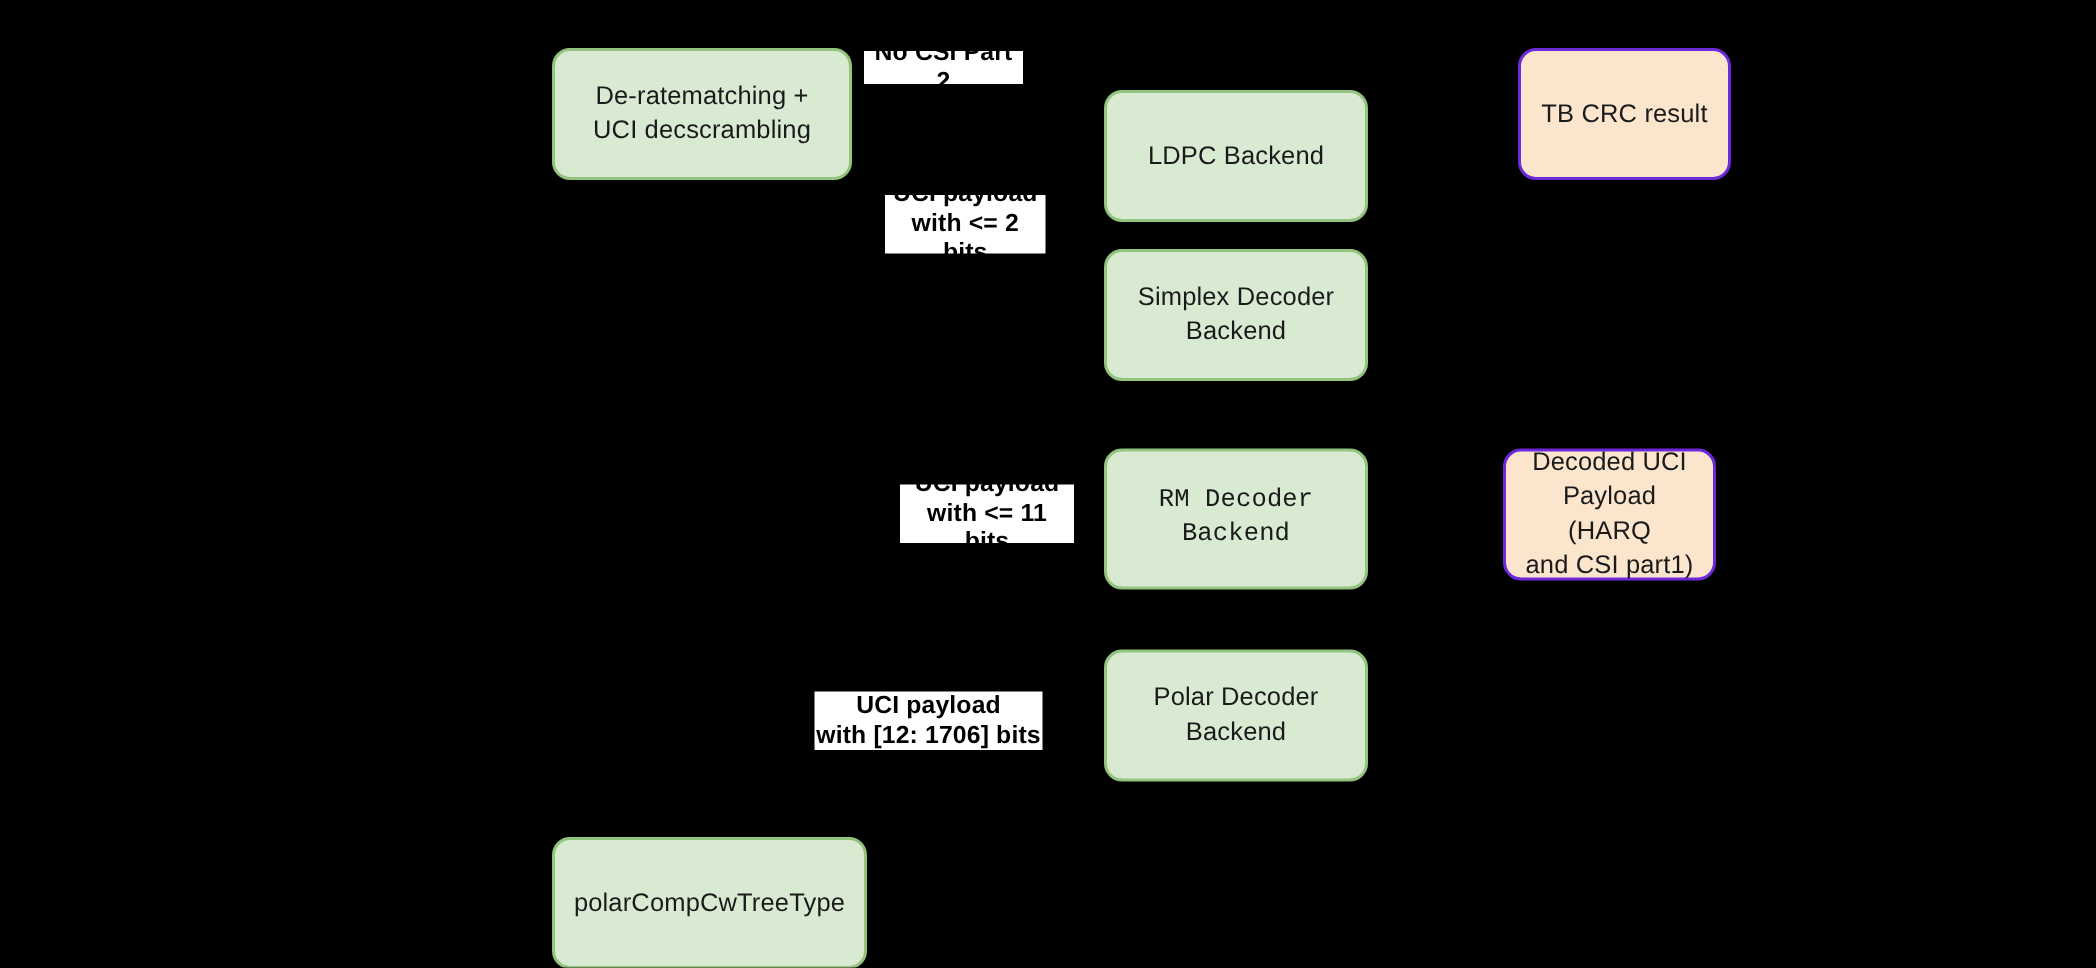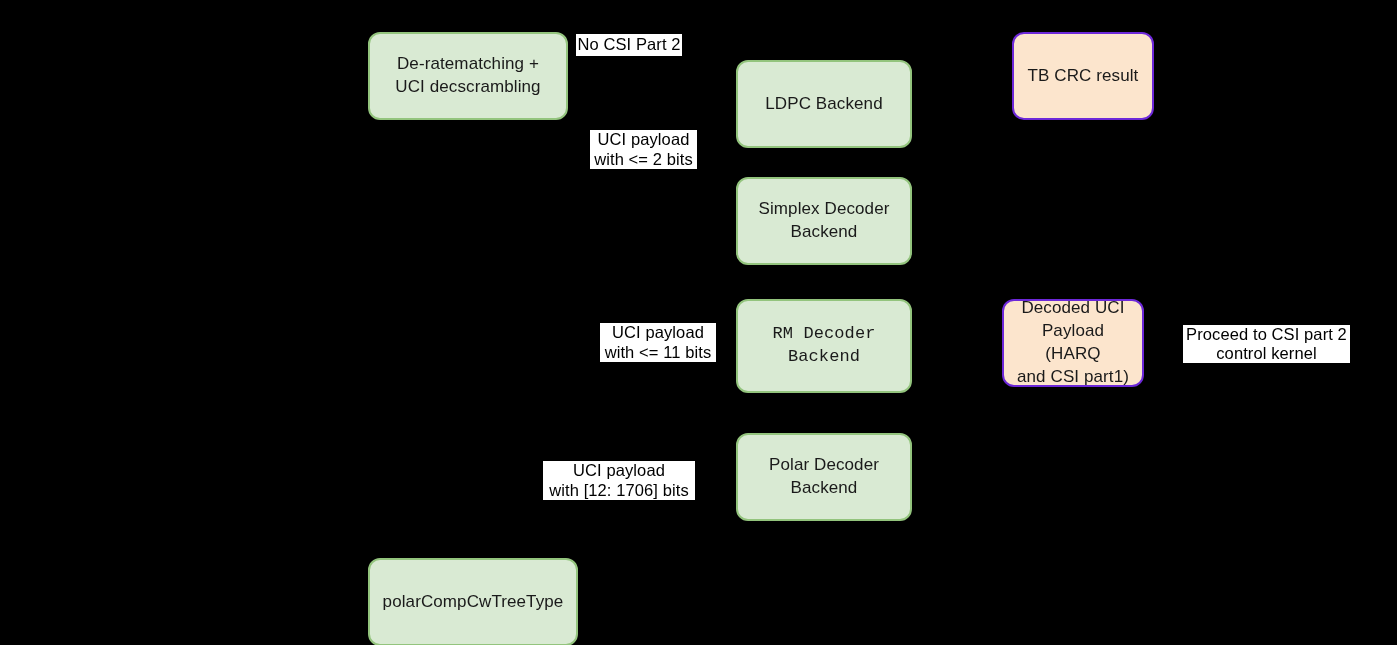--- a/index.html
+++ b/index.html
@@ -53,20 +53,21 @@
     color: #000000;
     font-size: 16.5px;
     line-height: 1.18;
     text-align: center;
     display: flex;
     align-items: center;
     justify-content: center;
     white-space: pre-line;
     letter-spacing: 0.1px;
     padding: 0 1px;
+    font-weight: bold;
   }
   
   .connector {
     position: absolute;
     background: #000000;
   }
 </style>
 </head>
 <body>
 
@@ -80,33 +81,31 @@
     <div class="connector" style="left: 912px; top: 75px; width: 100px; height: 2px;"></div>
     <div class="connector" style="left: 912px; top: 209px; width: 161px; height: 2px;"></div>
     <div class="connector" style="left: 912px; top: 342px; width: 90px; height: 2px;"></div>
     <div class="connector" style="left: 912px; top: 476px; width: 161px; height: 2px;"></div>
     <div class="connector" style="left: 1072px; top: 209px; width: 2px; height: 268px;"></div>
     <div class="connector" style="left: 1144px; top: 342px; width: 39px; height: 2px;"></div>
     <div class="connector" style="left: 578px; top: 601px; width: 2px; height: 2px;"></div>
     <div class="node green" style="left: 368px; top: 32px; width: 200px; height: 88px;"><span>De-ratematching +
 UCI decscrambling</span></div>
     <div class="node green" style="left: 736px; top: 32px; width: 176px; height: 88px; margin-top: 28px;"><span>LDPC Backend</span></div>
-    <div class="node green" style="left: 736px; top: 177px; width: 176px; height: 88px;"><span>Simplex Decoder
+    <div class="node green" style="left: 736px; top: 166px; width: 176px; height: 88px;"><span>Simplex Decoder
 Backend</span></div>
     <div class="node green" style="left: 736px; top: 299px; width: 176px; height: 94px; font-family: Liberation Mono, monospace;"><span>RM Decoder
 Backend</span></div>
     <div class="node green" style="left: 736px; top: 433px; width: 176px; height: 88px;"><span>Polar Decoder
 Backend</span></div>
     <div class="node green" style="left: 368px; top: 558px; width: 210px; height: 88px;"><span>polarCompCwTreeType</span></div>
     <div class="node orange" style="left: 1012px; top: 32px; width: 142px; height: 88px;"><span>TB CRC result</span></div>
     <div class="node orange" style="left: 1002px; top: 299px; width: 142px; height: 88px;"><span>Decoded UCI
 Payload (HARQ
 and CSI part1)</span></div>
     <div class="edge-label" style="left: 576px; top: 34px; width: 106px; height: 22px;"><span>No CSI Part 2</span></div>
     <div class="edge-label" style="left: 590px; top: 130px; width: 107px; height: 39px;"><span>UCI payload
 with &lt;= 2 bits</span></div>
     <div class="edge-label" style="left: 600px; top: 323px; width: 116px; height: 39px;"><span>UCI payload
 with &lt;= 11 bits</span></div>
     <div class="edge-label" style="left: 543px; top: 461px; width: 152px; height: 39px;"><span>UCI payload
 with [12: 1706] bits</span></div>
-    <div class="edge-label" style="left: 1183px; top: 325px; width: 167px; height: 38px;"><span>Proceed to CSI part 2
-control kernel</span></div>
   </div>
 
 </body></html>

